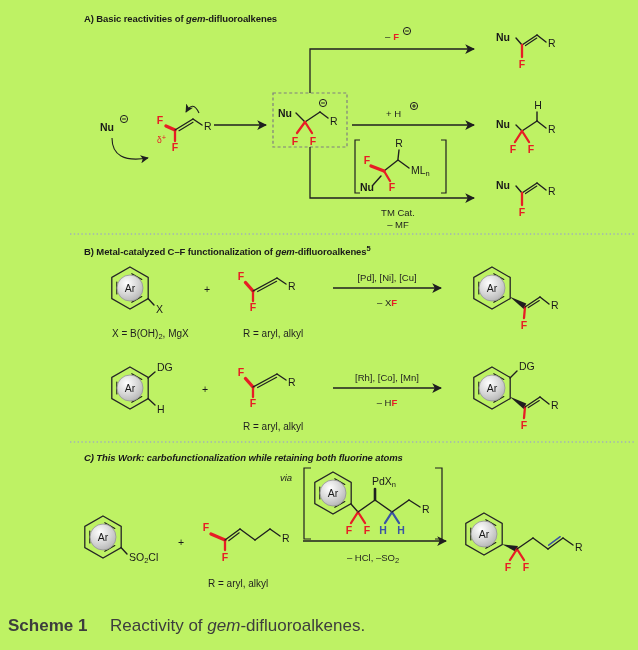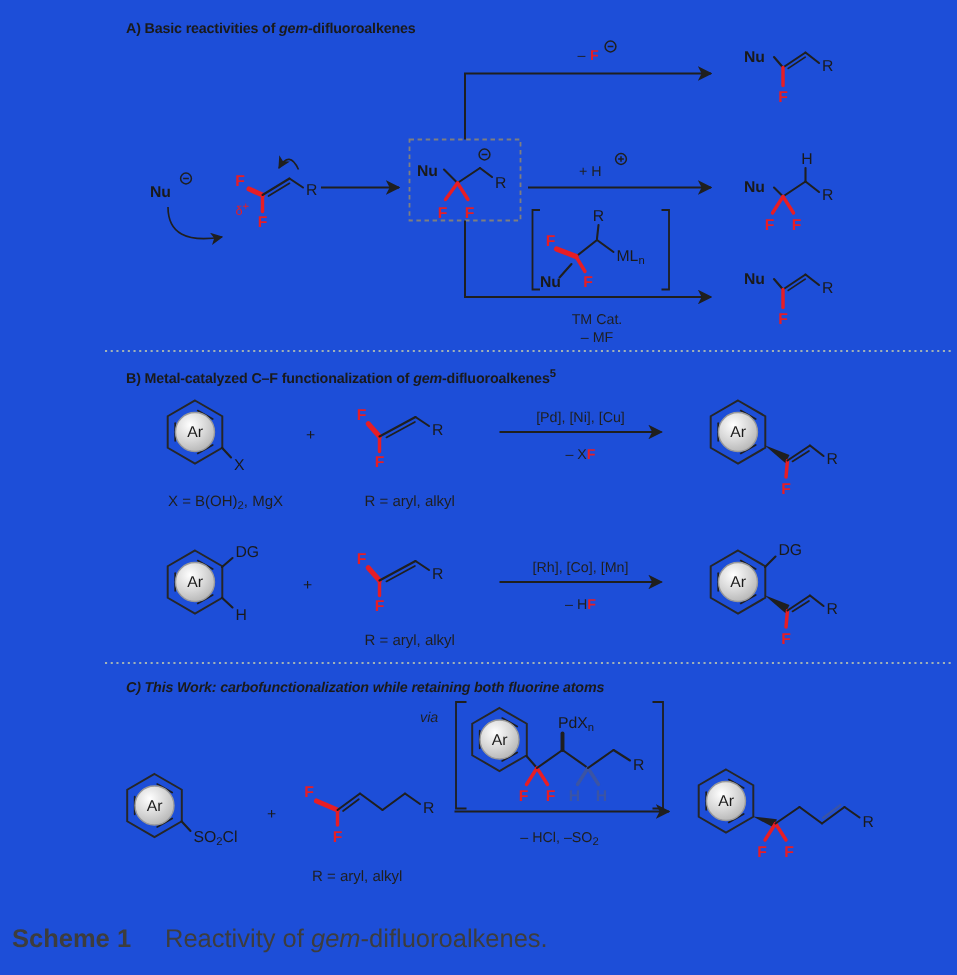--- a/index.html
+++ b/index.html
@@ -1,16 +1,16 @@
 <!DOCTYPE html>
 <html><head>
 <meta charset="utf-8">
 <style>
   html,body { margin:0; padding:0; background:#ffffff; }
-  #fig { width:638px; height:650px; position:relative; background:#1d4ed8; }
+  #fig { width:638px; height:650px; position:relative; background:#bef264; }
   svg { display:block; }
   svg text { font-family:"Liberation Sans", sans-serif; }
   .bond   { stroke:#1f1f1f; stroke-width:1.4; stroke-linecap:round; fill:none; }
   .thin   { stroke-width:1.15; }
   .red-b  { stroke:#e71d25; stroke-width:2.3; stroke-linecap:round; fill:none; }
   .red-bb { stroke:#e71d25; stroke-width:3.4; stroke-linecap:round; fill:none; }
   .blue-b { stroke:#3b54a4; stroke-width:2.3; stroke-linecap:round; fill:none; }
   .arrow  { stroke:#1f1f1f; stroke-width:1.3; fill:none; }
   .curved { stroke:#1f1f1f; stroke-width:1.1; fill:none; }
   .bracket{ stroke:#1f1f1f; stroke-width:1.2; fill:none; }

